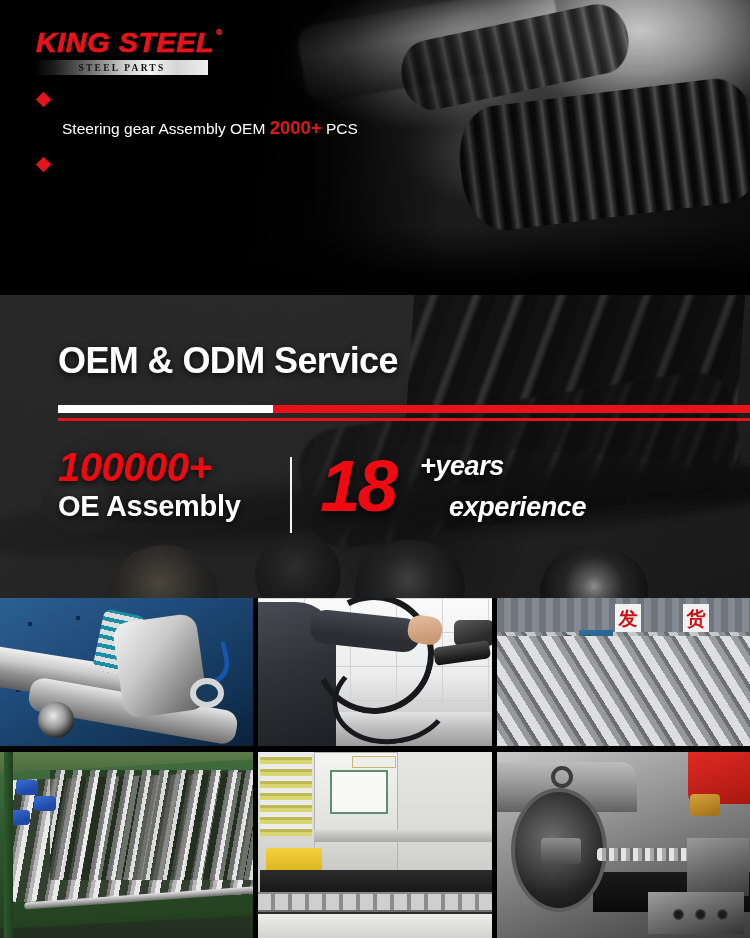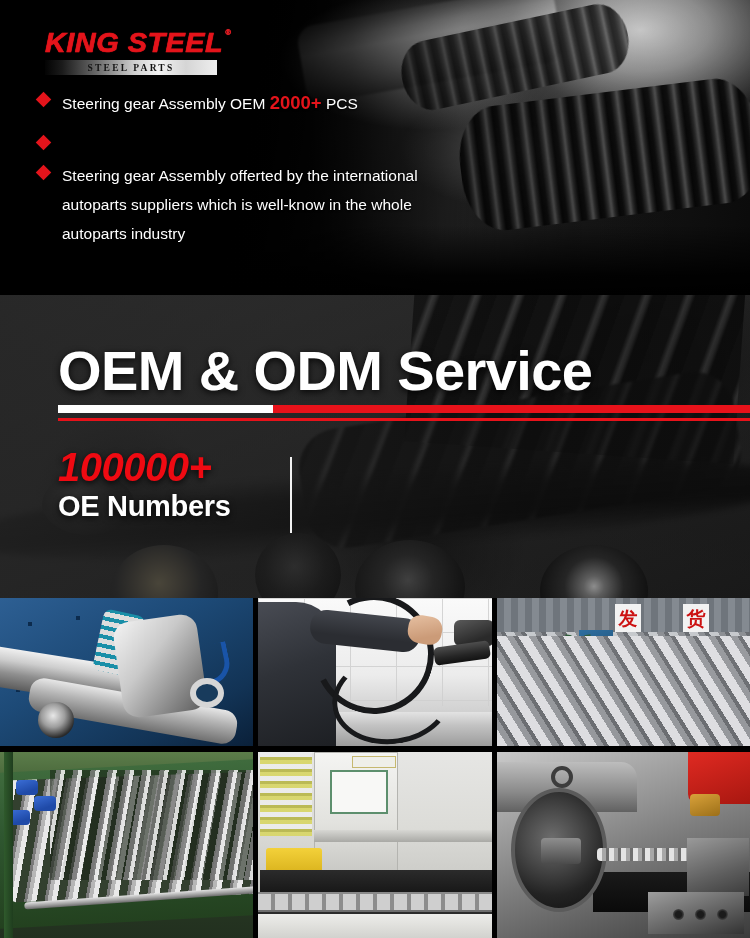--- a/index.html
+++ b/index.html
@@ -53,21 +53,21 @@
   .hero-fade{
     position:absolute; inset:0;
     background:linear-gradient(90deg, rgba(0,0,0,.99) 0%, rgba(0,0,0,.97) 32%, rgba(0,0,0,.70) 47%, rgba(0,0,0,.30) 62%, rgba(0,0,0,.08) 80%, rgba(0,0,0,.10) 100%);
   }
   .hero-bottomfade{
     position:absolute; left:0; right:0; bottom:0; height:70px;
     background:linear-gradient(180deg, rgba(0,0,0,0) 0%, rgba(0,0,0,.92) 72%, #000 100%);
   }
 
   
-  .logo{ position:absolute; left:45px; top:28px; width:172px; }
+  .logo{ position:absolute; left:36px; top:28px; width:172px; }
   .logo-word{
     position:relative;
     font-family:"Liberation Sans", sans-serif;
     font-weight:bold; font-style:italic;
     font-size:28px; letter-spacing:.5px;
     color:#e4141b;
     -webkit-text-stroke:.6px #e4141b;
     line-height:1.05;
     text-shadow:0 0 1px #e4141b;
     transform:scaleX(1.03);
@@ -92,23 +92,24 @@
   
   .bullets{ position:absolute; left:38px; top:88px; width:460px; }
   .bullet{ display:flex; align-items:flex-start; margin-bottom:13px; }
   .bullet:last-child{ margin-bottom:0; }
   .dia{
     width:11px; height:11px; background:#e4141b;
     transform:rotate(45deg);
     margin:6px 13px 0 0; flex:0 0 auto;
   }
   .btext{
-    color:#fff; font-size:15.5px; line-height:29px; font-weight:400;
+    color:#fff; font-size:15.5px; line-height:23px; font-weight:400;
     text-shadow:0 1px 2px rgba(0,0,0,.95);
     white-space:nowrap;
+    margin-top:28px;
   }
   .btext.wrap{ white-space:normal; max-width:390px; }
   .num{ color:#e4141b; font-weight:bold; font-size:18.5px; }
 
   
   .oem{
     position:absolute; left:0; top:295px; width:750px; height:303px;
     overflow:hidden; background:#2d2d2d;
   }
   .oem-photo{
@@ -156,21 +157,21 @@
     background:radial-gradient(circle at 50% 45%, #d9d9d9 0%, #8a8a8a 14%, #2e2e2e 40%, #080808 80%); }
   .bush.b5{ left:255px; top:238px; width:86px; height:84px;
     background:radial-gradient(circle at 46% 40%, #3d3d3d 0%, #181818 44%, #050505 82%); }
   .oem-shade{
     position:absolute; inset:0;
     background:linear-gradient(90deg, rgba(36,36,36,.82) 0%, rgba(32,32,32,.55) 40%, rgba(24,24,24,.38) 70%, rgba(20,20,20,.42) 100%);
   }
 
   .oem-title{
     position:absolute; left:58px; top:343px;
-    font-size:56px; font-weight:bold; color:#fff;
+    font-size:36px; font-weight:bold; color:#fff;
     letter-spacing:-.6px; line-height:1;
     text-shadow:0 2px 7px rgba(0,0,0,.85);
   }
   .divider-thick{
     position:absolute; left:58px; top:405px; width:692px; height:8px;
     background:linear-gradient(90deg,#ffffff 0%, #ffffff 31%, #e8121a 31%, #e8121a 100%);
   }
   .divider-thin{
     position:absolute; left:58px; top:418px; width:692px; height:3px;
     background:#e8121a;
@@ -570,24 +571,20 @@
           <span class="num">2000+</span>
           <span>PCS</span>
         </div>
       </div>
 
 
       <div class="bullet">
         <div class="dia"></div>
       </div>
 
-      <div class="bullet">
-        <div class="dia"></div>
-        <div class="btext wrap">Steering gear Assembly offerted by the international autoparts suppliers which is well-know in the whole autoparts industry</div>
-      </div>
 
     </div>
   </div>
 
   <div class="oem">
     <div class="oem-photo"></div>
     <div class="coil"></div>
     <div class="coil2"></div>
     <div class="arm"></div>
     <div class="bush b1"></div>
@@ -598,23 +595,28 @@
     <div class="oem-shade"></div>
   </div>
 
   <div class="oem-title">OEM &amp; ODM Service</div>
   <div class="divider-thick"></div>
   <div class="divider-thin"></div>
 
   <div class="stats">
     <div class="stat-left">
       <div class="stat-big">100000+</div>
-      <div class="stat-sub">OE Numbers</div>
+      <div class="stat-sub">OE Assembly</div>
     </div>
     <div class="vrule"></div>
+    <div class="stat-right">
+      <div class="years-num">18</div>
+      <div class="years-txt">+years</div>
+      <div class="years-txt2">experience</div>
+    </div>
   </div>
 
   <div class="grid">
 
     <div class="cell">
       <div class="p1">
         <div class="rack"></div>
         <div class="rack2"></div>
         <div class="hose"></div>
         <div class="spring"></div>

